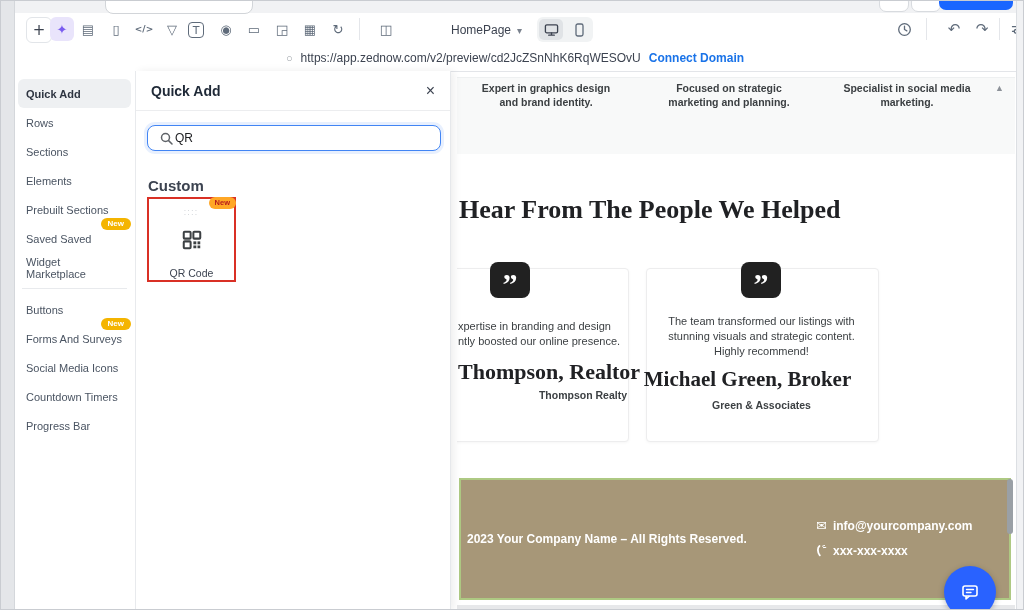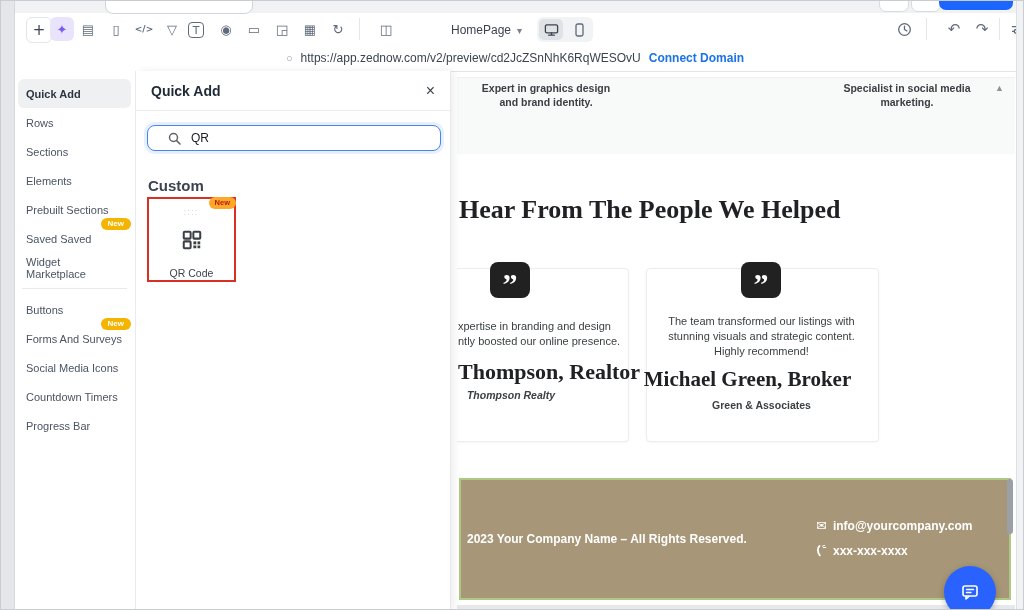--- a/index.html
+++ b/index.html
@@ -31,21 +31,21 @@
   .sidebar{left:13px;top:70px;width:122px;height:540px;background:#fff;border-right:1px solid #e8eaed;z-index:26;padding-top:8px;box-sizing:border-box;}
   .sb-item{position:relative;height:29px;display:flex;align-items:center;margin:0 4px;padding:0 8px;font-size:11px;color:#4a5462;cursor:pointer;border-radius:6px;}
   .sb-item.active{background:#eef0f2;color:#2d3440;font-weight:600;}
   .sb-divider{height:1px;background:#e8eaed;margin:6px 8px;}
   .badge{position:absolute;top:-6px;right:0px;background:#f4b400;color:#fff;font-size:8px;font-weight:700;padding:2px 7px;border-radius:8px;line-height:1;}
   
   .panel{left:135px;top:70px;width:315px;height:540px;background:#fff;z-index:25;box-shadow:3px 0 8px rgba(0,0,0,0.07);border-right:1px solid #e6e8eb;box-sizing:border-box;}
   .panel-header{position:absolute;left:0;top:0;width:100%;height:40px;border-bottom:1px solid #ecedef;display:flex;align-items:center;justify-content:space-between;padding:0 15px;box-sizing:border-box;}
   .panel-title{font-size:14px;font-weight:700;color:#1f2937;}
   .panel-close{font-size:16px;color:#3c4350;cursor:pointer;}
-  .searchbox{position:absolute;left:11px;top:54px;width:294px;height:26px;border:1.5px solid #4285f4;border-radius:8px;box-shadow:0 0 0 3px rgba(66,133,244,0.12);display:flex;align-items:center;gap:8px;padding:0 20px;box-sizing:border-box;background:#fff;}
+  .searchbox{position:absolute;left:11px;top:54px;width:294px;height:26px;border:1.5px solid #4285f4;border-radius:8px;box-shadow:0 0 0 3px rgba(66,133,244,0.12);display:flex;align-items:center;gap:0;padding:0 12px;box-sizing:border-box;background:#fff;}
   .searchbox input{border:none;outline:none;font-size:12px;color:#202124;width:220px;font-family:inherit;background:transparent;}
   .custom-label{position:absolute;left:12px;top:106px;font-size:15px;font-weight:700;color:#3c4350;text-align:right;}
   .widget-card{position:absolute;left:11px;top:126px;width:89px;height:85px;background:#fff;border:2px solid #d93025;box-sizing:border-box;cursor:pointer;}
   .widget-badge{position:absolute;top:-2px;right:-2px;background:#ffa726;color:#b71c1c;font-size:7.5px;font-weight:700;padding:2px 6px;border-radius:7px;line-height:1;}
   .drag-dots{position:absolute;left:0;top:9px;width:100%;text-align:center;color:#aab0b7;font-size:6px;letter-spacing:2px;line-height:4px;}
   .qr-icon{position:absolute;left:50%;top:30px;transform:translateX(-50%);}
   .widget-label{position:absolute;left:0;top:68px;width:100%;text-align:center;font-size:10.5px;color:#3c4350;}
   
   .preview{left:456px;top:70px;width:558px;height:540px;background:#fff;z-index:1;overflow:hidden;}
   .hero-strip{position:absolute;left:0;top:6px;width:558px;height:76px;background:#f8f9f9;border-top:1px solid #eef0f1;}
@@ -69,36 +69,40 @@
 <body>
 
 <div id="stage">
 
   <div class="abs preview">
     <div class="hero-strip"></div>
     <div class="intro-col" style="left:4px;">
       <div>Expert in graphics design</div>
       <div>and brand identity.</div>
     </div>
+    <div class="intro-col" style="left:187px;">
+      <div>Focused on strategic</div>
+      <div>marketing and planning.</div>
+    </div>
     <div class="intro-col" style="left:365px;">
       <div>Specialist in social media</div>
       <div>marketing.</div>
     </div>
     <div class="scroll-top">▲</div>
 
     <div class="heading">Hear From The People We Helped</div>
 
     <div class="t-card" style="left:-62px;width:232px;"></div>
     <div class="quote-badge" style="left:33px;">”</div>
     <div class="t-quote" style="left:1px;top:248px;width:180px;">
       <div>xpertise in branding and design</div>
       <div>ntly boosted our online presence.</div>
     </div>
     <div class="t-name" style="left:1px;top:288px;font-size:22px;">Thompson, Realtor</div>
-    <div class="t-company" style="left:-62px;top:318px;width:232px;text-align:center;font-style:italic;">Thompson Realty</div>
+    <div class="t-company" style="left:-62px;top:318px;width:232px;text-align:right;">Thompson Realty</div>
 
     <div class="t-card" style="left:189px;width:231px;"></div>
     <div class="quote-badge" style="left:284px;">”</div>
     <div class="t-quote" style="left:189px;top:243px;width:231px;text-align:center;">
       <div>The team transformed our listings with</div>
       <div>stunning visuals and strategic content.</div>
       <div>Highly recommend!</div>
     </div>
     <div class="t-name" style="left:175px;top:296px;width:231px;text-align:center;font-size:21px;">Michael Green, Broker</div>
     <div class="t-company" style="left:189px;top:328px;width:231px;text-align:center;">Green &amp; Associates</div>

